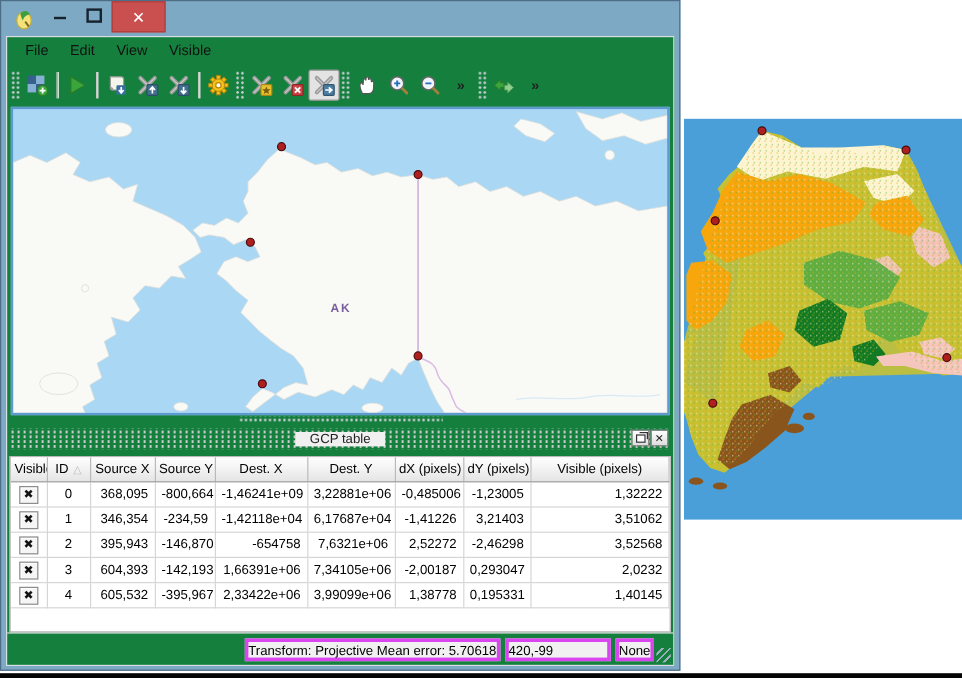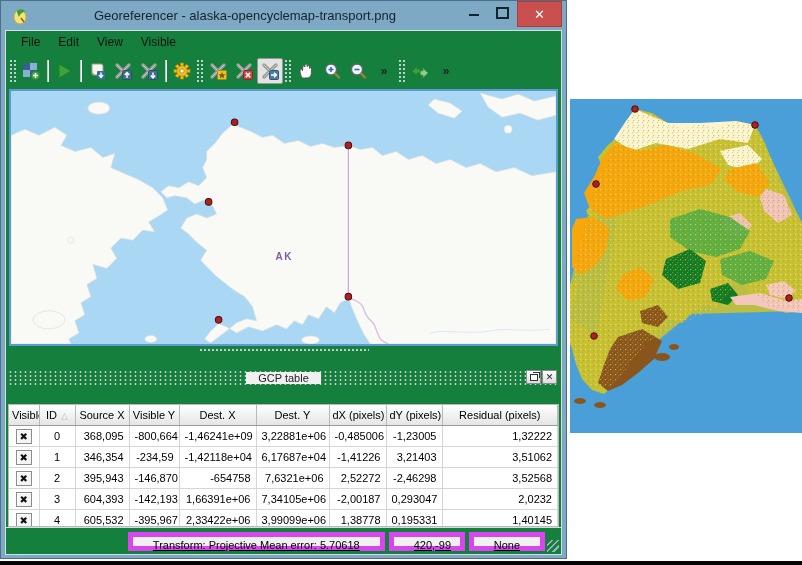--- a/index.html
+++ b/index.html
@@ -52,21 +52,21 @@
   .map-wrap{margin:1px 3px 0 3px;border:2px solid #5e9ad0;height:253px;flex:0 0 auto;
     background:#a9d7f4;position:relative;}
   .map-wrap svg{display:block;width:100%;height:100%;}
 
   
   .splitter{height:7px;flex:0 0 auto;display:flex;align-items:center;justify-content:center;}
   .splitter .dots{width:170px;height:5px;
     background:radial-gradient(circle,#c3c9ce 1px,transparent 1.2px) 0 1px/4px 4px repeat;}
 
   
-  .dock-title{height:18px;flex:0 0 auto;display:flex;align-items:center;position:relative;margin:16px 2px;
+  .dock-title{height:18px;flex:0 0 auto;display:flex;align-items:center;position:relative;margin:4px 2px;
     background:radial-gradient(circle,#cccccc 1px,transparent 1.15px) 0 5px/5px 4px repeat;}
   .dock-title-label{margin:0 auto;background:#f0f0f0;padding:0 12px;font-size:11px;color:#222;}
   .dock-btns{position:absolute;right:2px;top:1px;display:flex;gap:1px;}
   .dock-btn{width:15px;height:14px;border:1px solid #8a8a8a;background:linear-gradient(#ffffff,#dcdcdc);
     box-sizing:border-box;display:flex;align-items:center;justify-content:center;font-size:9px;color:#222;}
   .float-sq{width:6px;height:5px;border:1px solid #333;position:relative;background:#fff;}
   .float-sq::before{content:"";position:absolute;left:2px;top:-3px;width:6px;height:5px;border:1px solid #333;border-bottom:none;border-left:none;}
 
   
   .table-wrap{flex:1 1 auto;margin:1px 2px 0 2px;background:#ffffff;border:1px solid #b9b9b9;
@@ -81,23 +81,23 @@
   td.num{text-align:right;}
   td.idc{text-align:center;}
   td.chkc{text-align:center;padding:0;}
   .chk{display:inline-block;width:14px;height:13px;border:1px solid #8c8c8c;background:#f5f5f5;
     box-shadow:inset 1px 1px 0 #ffffff;font-size:10px;line-height:13px;font-weight:bold;color:#111;}
   .sort-glyph{color:#bdbdbd;font-size:9px;margin-left:4px;}
 
   
   .statusbar{height:26px;flex:0 0 auto;margin-top:auto;display:flex;align-items:center;
     justify-content:flex-end;gap:4px;padding-right:16px;border-top:1px solid #dadada;position:relative;}
-  .sbox{border:5px solid #d946ef;background:#f1f1f1;height:19px;line-height:17px;
-    padding:0 20px;font-size:11px;color:#000;box-sizing:border-box;text-decoration:underline;}
-  .sbox.coords{width:76px;text-align:center;}
+  .sbox{border:3px solid #d946ef;background:#f1f1f1;height:19px;line-height:17px;
+    padding:0 0;font-size:11px;color:#000;box-sizing:border-box;}
+  .sbox.coords{width:88px;}
   .grip{position:absolute;right:2px;bottom:2px;width:12px;height:12px;
     background:repeating-linear-gradient(135deg,transparent 0 3px,#9fb0bd 3px 4.5px);}
 </style>
 </head>
 <body>
 
 <div class="backdrop">
   <div class="qgis-canvas">
     <svg viewBox="0 0 232 334" width="232" height="334" preserveAspectRatio="none">
       <defs>
@@ -152,21 +152,20 @@
 <div class="bottom-black"></div>
 
 <div class="window">
 
   <div class="titlebar">
     <svg class="title-icon" viewBox="0 0 18 18">
       <ellipse cx="9" cy="10" rx="6" ry="7" fill="#f5e27a" stroke="#c9b037" stroke-width="1"></ellipse>
       <path d="M6,4 C9,1 13,2 14,5 C11,5 9,7 8,10 C7,8 6,6 6,4 Z" fill="#3f9e3f"></path>
       <path d="M10,11 L13,15" stroke="#7a6a20" stroke-width="1.6"></path>
     </svg>
-    <div class="title-text">Georeferencer - alaska-opencyclemap-transport.png</div>
     <div class="win-buttons">
       <div class="win-btn">
           <span class="glyph-min"></span>
         </div>
       <div class="win-btn">
           <span class="glyph-max"></span>
         </div>
       <div class="win-btn close">
           <span>✕</span>
         </div>
@@ -355,26 +354,26 @@
             <col style="width:73px">
           <col style="width:57px">
             <col style="width:56px">
             <col>
         </colgroup>
         <thead>
             <tr id="gcp-head">
               <th>Visible</th>
               <th>ID<span class="sort-glyph">△</span></th>
               <th>Source X</th>
-              <th>Visible Y</th>
+              <th>Source Y</th>
               <th>Dest. X</th>
               <th>Dest. Y</th>
               <th>dX (pixels)</th>
               <th>dY (pixels)</th>
-              <th>Residual (pixels)</th>
+              <th>Visible (pixels)</th>
             </tr>
           </thead>
         <tbody id="gcp-body">
             <tr>
               <td class="chkc"><span class="chk">✖</span></td>
               <td class="idc">0</td>
               <td class="num">368,095</td>
               <td class="num">-800,664</td>
               <td class="num">-1,46241e+09</td>
               <td class="num">3,22881e+06</td>

